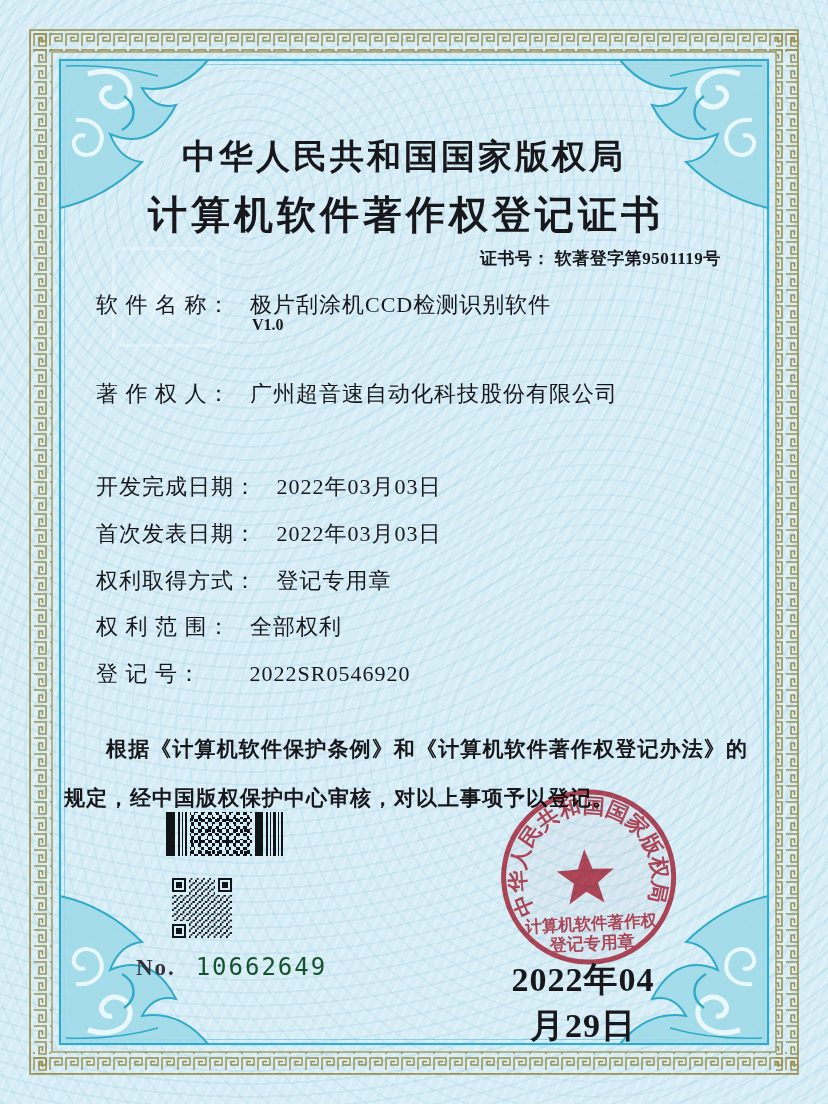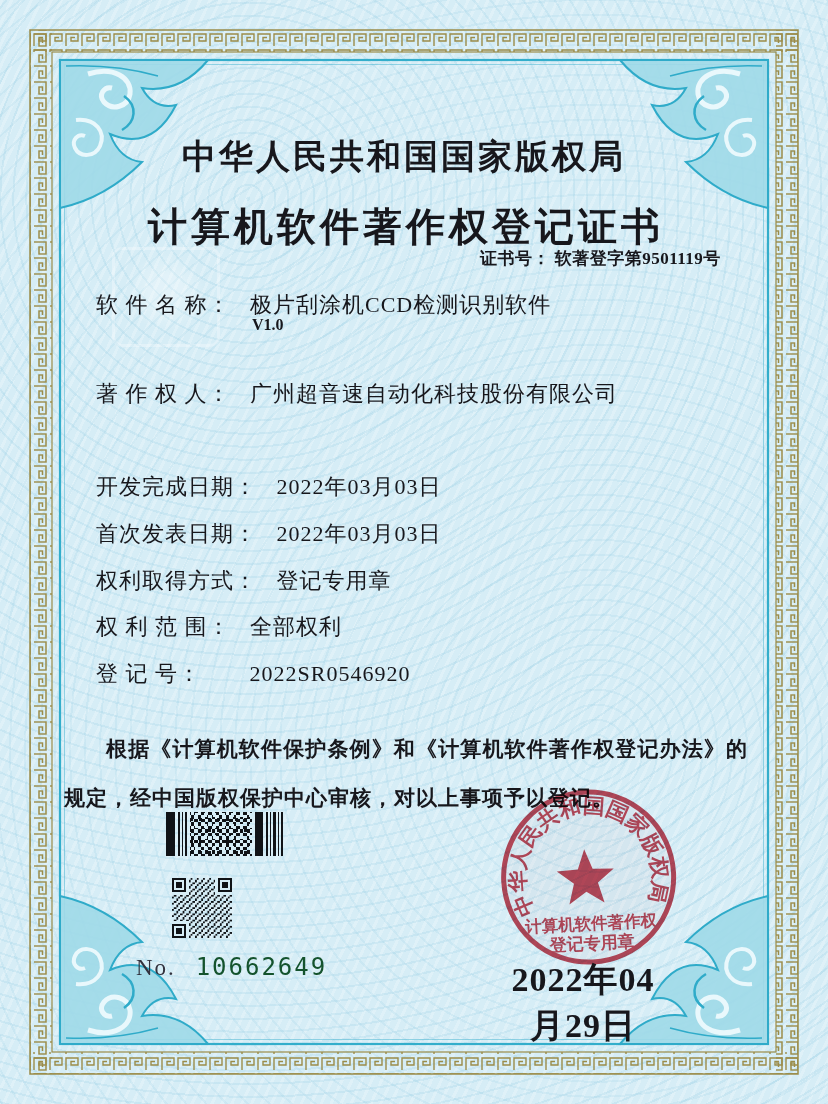--- a/index.html
+++ b/index.html
@@ -9,29 +9,29 @@
     background-color:#d6edf6;
     background-image:
       repeating-radial-gradient(circle at 30% 18%, rgba(140,200,224,.20) 0 2px, rgba(255,255,255,0) 2px 13px),
       repeating-radial-gradient(circle at 72% 68%, rgba(140,200,224,.16) 0 2px, rgba(255,255,255,0) 2px 15px),
       repeating-linear-gradient(115deg, rgba(255,255,255,.22) 0 3px, rgba(255,255,255,0) 3px 9px);
     color:#17171c;
   }
   .abs{position:absolute;}
   .deco{left:0;top:0;pointer-events:none;}
   .title1{left:0;top:134px;width:808px;text-align:center;font-size:34px;font-weight:bold;letter-spacing:3px;}
-  .title2{left:0;top:200px;width:812px;text-align:center;font-size:39px;font-weight:bold;letter-spacing:4px;}
+  .title2{left:0;top:188px;width:812px;text-align:center;font-size:39px;font-weight:bold;letter-spacing:4px;}
   .certno{left:480px;top:247px;width:270px;font-size:17px;font-weight:bold;letter-spacing:.5px;}
   .row{left:96px;font-size:22px;font-weight:normal;white-space:nowrap;}
   .row .lbl{display:inline-block;min-width:134px;letter-spacing:1px;}
   .row .val{margin-left:14px;letter-spacing:1px;}
   .val2{left:252px;font-size:16px;font-weight:bold;}
   .statement{left:64px;top:725px;width:684px;font-size:21px;font-weight:bold;line-height:49px;text-align:justify;text-indent:2em;letter-spacing:1px;}
   .serial{left:136px;top:953px;font-size:23px;}
-  .serial .no{font-weight:normal;color:#32323e;letter-spacing:2px;margin-top:40px;}
+  .serial .no{font-weight:bold;color:#32323e;letter-spacing:2px;margin-top:40px;}
   .serial .num{font-family:"DejaVu Sans Mono",monospace;font-size:24px;color:#14532d;letter-spacing:2px;margin-left:14px;}
   .issue-date{left:498px;top:957px;width:170px;text-align:center;font-size:34px;font-weight:bold;letter-spacing:1px;}
   .seal-wrap{left:495px;top:783px;width:192px;height:202px;mix-blend-mode:multiply;opacity:.93;transform:rotate(-3deg);}
   .watermark{left:112px;top:247px;width:102px;height:94px;border:3px solid rgba(255,255,255,.55);border-radius:10px;opacity:.5;
     background:radial-gradient(circle at 50% 45%, rgba(255,255,255,.55) 0 18px, rgba(255,255,255,0) 40px);}
   svg text{font-family:"Liberation Serif","DejaVu Serif",serif;}
 </style>
 </head>
 <body>
 

